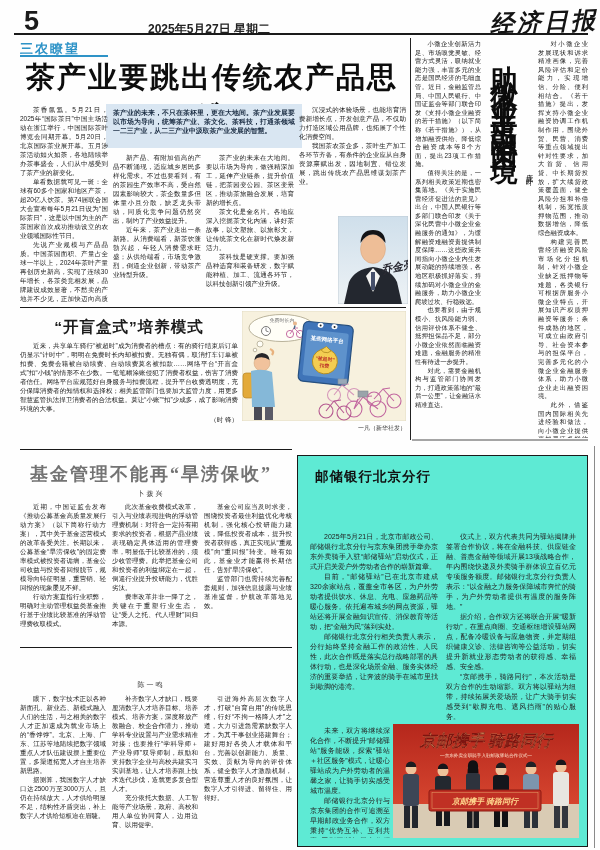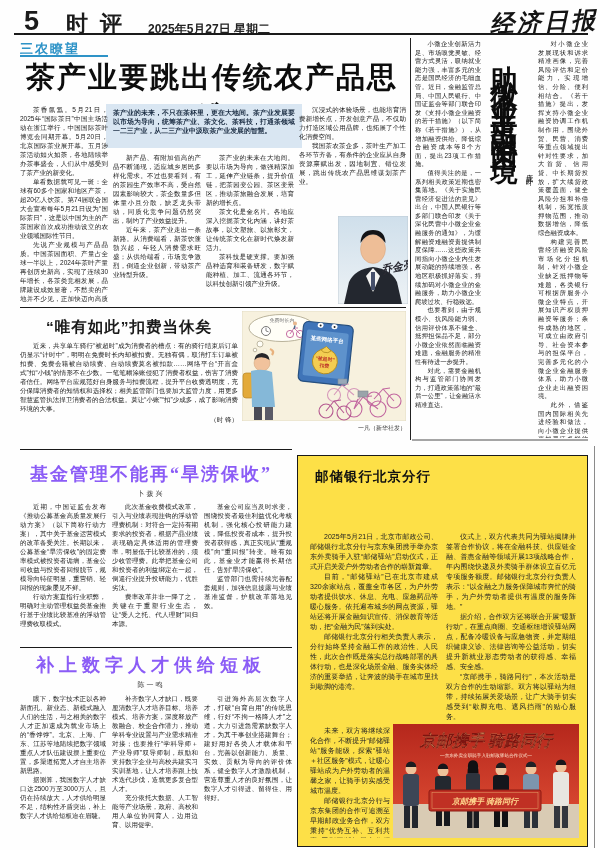--- a/index.html
+++ b/index.html
@@ -12,49 +12,48 @@
   .date-line{font-size:12px;color:#222;font-weight:700;}
   .masthead{font-size:24px;font-weight:900;font-style:italic;font-family:"Liberation Serif",serif;
             letter-spacing:3px;color:#141414;transform:rotate(-2deg);}
   .rule{background:#1a1a1a;}
   .rule-gray{background:#a5a5a5;}
   
   .kicker-blue{font-size:13px;font-weight:900;color:#2e93c7;letter-spacing:2px;}
   .h-main{font-size:29px;font-weight:900;letter-spacing:2px;text-align:center;
           font-family:"Liberation Sans",sans-serif;color:#0d0d0d;}
   .h-mid{font-size:15.5px;font-weight:900;text-align:center;letter-spacing:1px;}
-  .h-serif{font-family:"Liberation Serif",serif;font-size:18px;font-weight:900;text-align:center;letter-spacing:2px;color:#8b5cf6;}
+  .h-serif{font-family:"Liberation Serif",serif;font-size:18px;font-weight:900;text-align:center;letter-spacing:2px;color:#737373;}
   .byline{font-size:7px;color:#333;text-align:center;letter-spacing:2px;}
   
   .col{font-size:6.5px;line-height:9px;text-align:justify;color:#202020;overflow:hidden;}
   .col p{margin:0;text-indent:2em;}
   .col .sign{text-align:right;text-indent:0;margin-top:2px;}
   .summary-box{background:#d9e6f2;box-sizing:border-box;padding:5px 7px;
                font-size:6.9px;line-height:8.8px;font-weight:700;color:#1d2f45;text-align:justify;}
   .caption{font-size:6px;color:#333;text-align:right;}
   
   .v-col{font-size:6.3px;line-height:8.6px;text-align:justify;color:#202020;overflow:hidden;}
   .v-col p{margin:0;text-indent:2em;}
   .v-head{writing-mode:vertical-rl;text-orientation:upright;font-size:27px;font-weight:900;
           letter-spacing:9px;color:#0c0c0c;}
   .v-author{writing-mode:vertical-rl;text-orientation:upright;font-size:7.5px;letter-spacing:2px;color:#222;}
   
-  .psbc-box{border:1.5px solid #1a1a1a;background:#fde047;box-sizing:border-box;}
+  .psbc-box{border:1.5px solid #1a1a1a;background:#5eead4;box-sizing:border-box;}
   .psbc-kicker{font-size:13.5px;font-weight:700;letter-spacing:1px;color:#111;}
   .psbc-head{font-size:21px;font-weight:900;letter-spacing:2px;text-align:center;color:#0c0c0c;}
   .psbc-col{font-size:7px;line-height:10px;text-align:justify;color:#222;overflow:hidden;}
   .psbc-col p{margin:0;text-indent:2em;}
 </style>
 </head>
 <body>
 
 <div class="page">
 
   <div class="abs pageno" style="left:24px;top:6px;">5</div>
-  <div class="abs section-title" style="left:66px;top:9px;">时评</div>
   <div class="abs date-line" style="left:148px;top:21px;">2025年5月27日  星期二</div>
   <div class="abs masthead" style="left:490px;top:6px;">经济日报</div>
   <div class="abs rule" style="left:14px;top:33px;width:574px;height:2px;"></div>
 
   <div class="abs kicker-blue" style="left:20px;top:40px;">三农瞭望</div>
   <div class="abs" style="left:20px;top:55px;width:88px;height:2px;background:#2e93c7;"></div>
   <div class="abs h-main" style="left:18px;top:58px;width:388px;">茶产业要跳出传统农产品思维</div>
 
   <div class="abs summary-box" style="left:106px;top:104px;width:196px;height:44px;">茶产业的未来，不只在茶杯里，更在大地间。茶产业发展要以市场为导向，统筹茶产业、茶文化、茶科技，打通茶领域一二三产业，从二三产业中汲取茶产业发展的智慧。</div>
 
@@ -90,21 +89,21 @@
       <polygon points="35,52 28,60 35,76 42,60" fill="#f4f4f2"></polygon>
       <rect x="33" y="56" width="4" height="18" fill="#46506b"></rect>
       <ellipse cx="35" cy="33" rx="12.5" ry="14.5" fill="#eebe97" stroke="#d7a37b" stroke-width="0.5"></ellipse>
       <path d="M22.5,27 Q23,14 35,14 Q47,14 47.5,27 Q41,18 35,18.5 Q28,18 22.5,27 Z" fill="#141417"></path>
       <text x="44" y="58" font-size="11" font-style="italic" font-weight="700" font-family="Liberation Serif, serif" fill="#2a2a33" transform="rotate(-12 44 58)">乔金亮</text>
     </svg>
   </div>
 
   <div class="abs rule" style="left:20px;top:307px;width:386px;height:1px;"></div>
 
-  <div class="abs h-mid" style="left:18px;top:317px;width:222px;">“唯有如此”扣费当休矣</div>
+  <div class="abs h-mid" style="left:18px;top:317px;width:222px;">“开盲盒式”培养模式</div>
   <div class="abs col" style="left:20px;top:341px;width:218px;height:100px;">
     <p>近来，共享单车骑行“被超时”成为消费者的槽点：有的骑行结束后订单仍显示“计时中”，明明在免费时长内却被扣费。无独有偶，取消打车订单被扣费、免费会籍被自动续费、自动续费莫名被扣款……网络平台“开盲盒式”扣“小钱”的情形不在少数。一笔笔糊涂账侵犯了消费者权益，伤害了消费者信任。网络平台应规范好自身服务与扣费流程，提升平台收费透明度，充分保障消费者的知情权和选择权；相关监管部门也要加大监管力度，用更多智慧监管执法捍卫消费者的合法权益。莫让“小账”“扣”少成多，成了影响消费环境的大事。</p>
     <p class="sign">（时 锋）</p>
   </div>
 
   <div class="abs" style="left:242px;top:311px;width:164px;height:110px;">
     <svg width="164" height="110" viewBox="0 0 164 110">
       <rect width="164" height="110" fill="#f7f1de" stroke="#d8d0b4" stroke-width="0.6"></rect>
 
       <ellipse cx="40" cy="17" rx="33" ry="13.5" fill="#fffef7" stroke="#a79f85" stroke-width="0.8"></ellipse>
@@ -188,21 +187,20 @@
     <p>此次基金收费模式改革，引入与业绩表现挂钩的浮动管理费机制：对符合一定持有期要求的投资者，根据产品业绩表现确定具体适用的管理费率，明显低于比较基准的，须少收管理费。此举把基金公司和投资者的利益绑定在一起，倒逼行业提升投研能力，优胜劣汰。</p>
     <p>费率改革并非一降了之，关键在于重塑行业生态，让“受人之托、代人理财”回归本源。</p>
   </div>
   <div class="abs col" style="left:204px;top:502px;width:88px;height:140px;">
     <p>基金公司应当及时求变，围绕投资者最佳利益优化考核机制，强化核心投研能力建设，降低投资者成本，提升投资者获得感，真正实现从“重规模”向“重回报”转变。唯有如此，基金业才能赢得长期信任，告别“旱涝保收”。</p>
     <p>监管部门也需持续完善配套规则，加强信息披露与业绩基准监督，护航改革落地见效。</p>
   </div>
 
   <div class="abs rule" style="left:20px;top:647px;width:272px;height:1px;"></div>
 
-  <div class="abs h-serif" style="left:10px;top:653px;width:282px;letter-spacing:5px;">补上数字人才供给短板</div>
   <div class="abs byline" style="left:10px;top:680px;width:282px;">陈一鸣</div>
   <div class="abs col" style="left:20px;top:694px;width:86px;height:154px;">
     <p>眼下，数字技术正以各种新面孔、新业态、新模式融入人们的生活，与之相关的数字人才正加速成为就业市场上的“香饽饽”。北京、上海、广东、江苏等地陆续把数字领域重点人才队伍建设摆上重要位置，多渠道拓宽人才自主培养新思路。</p>
     <p>据测算，我国数字人才缺口达2500万至3000万人，且仍在持续放大，人才供给明显不足，结构性矛盾突出，补上数字人才供给短板迫在眉睫。</p>
   </div>
   <div class="abs col" style="left:112px;top:694px;width:86px;height:154px;">
     <p>补齐数字人才缺口，既要厘清数字人才培养目标、培养模式、培养方案，深度释放产教融合、校企合作潜力，推动学科专业设置与产业需求精准对接；也要推行“学科导师＋产业导师”双导师制，鼓励和支持数字企业与高校共建实习实训基地，让人才培养跟上技术迭代步伐，造就更多复合型人才。</p>
     <p>充分依托大数据、人工智能等产业场景，政府、高校和用人单位协同育人，边用边育、以用促学。</p>
   </div>
   <div class="abs col" style="left:204px;top:694px;width:88px;height:154px;">

